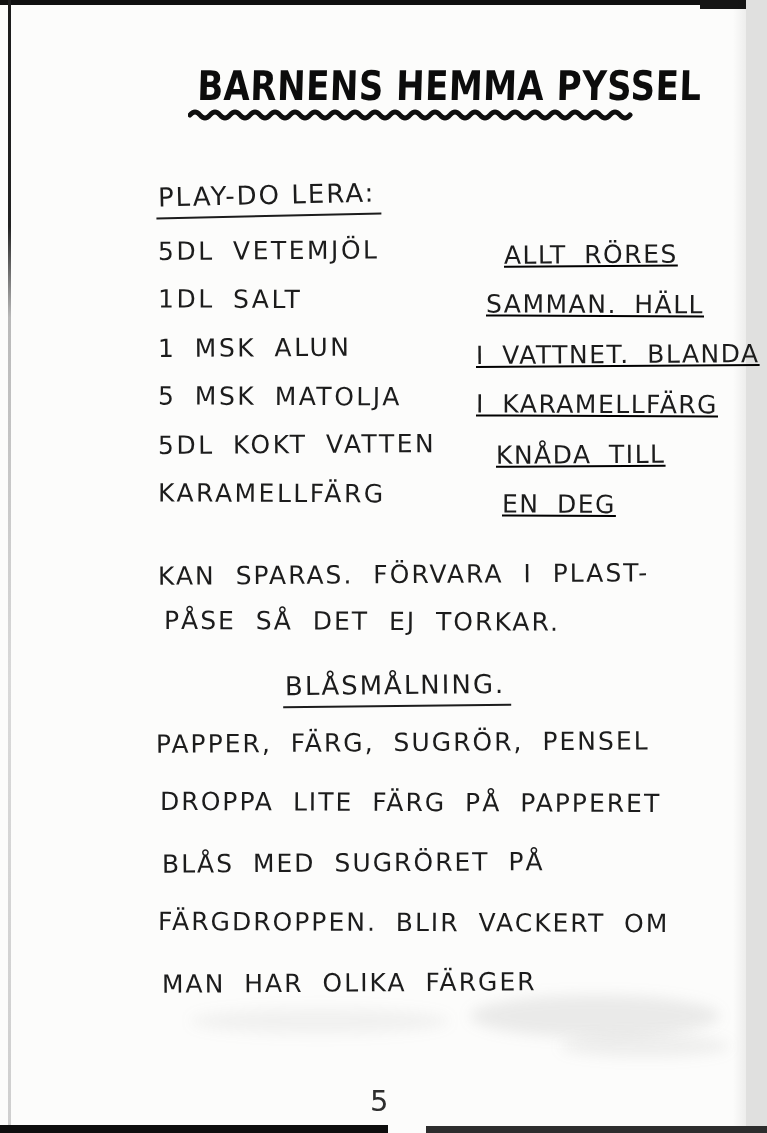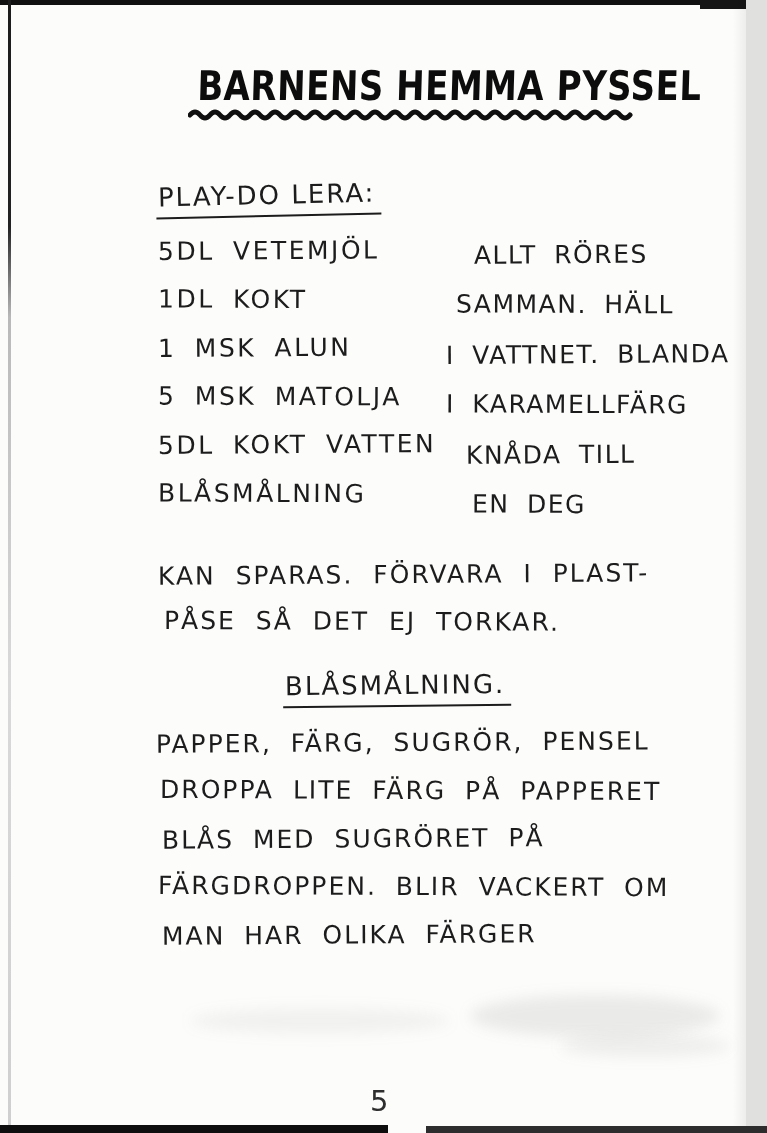--- a/index.html
+++ b/index.html
@@ -44,32 +44,32 @@
   .heading{
     position:absolute;font-size:26px;letter-spacing:2px;
     border-bottom:2px solid #1c1c1c;padding:0 6px 5px 2px;
   }
   .heading-playdo{left:156px;top:180px;transform:rotate(-1.3deg);}
   .heading-blow{left:283px;top:670px;transform:rotate(-0.6deg);}
 
   .col{position:absolute;display:flex;flex-direction:column;}
   .col-ingredients{left:158px;top:236px;}
   .col-ingredients .line{height:48.5px;font-size:25px;letter-spacing:2.5px;word-spacing:8px;}
-  .col-instructions{left:446px;top:240px;}
+  .col-instructions{left:476px;top:240px;text-decoration:underline;}
   .col-instructions .line{height:50px;font-size:25px;letter-spacing:1.5px;word-spacing:8px;}
   .col-instructions .line:nth-child(1){padding-left:28px;}
   .col-instructions .line:nth-child(2){padding-left:10px;}
   .col-instructions .line:nth-child(5){padding-left:20px;}
   .col-instructions .line:nth-child(6){padding-left:26px;}
 
   .col-notes{left:158px;top:560px;}
   .col-notes .line{height:47px;font-size:25px;letter-spacing:2px;word-spacing:10px;}
   .col-notes .line:nth-child(2){padding-left:6px;}
 
-  .col-blow{left:152px;top:728px;}
+  .col-blow{left:152px;top:728px;gap:12px;}
   .col-blow .line{height:48px;font-size:25px;letter-spacing:2px;word-spacing:9px;}
   .col-blow .line:nth-child(1){padding-left:4px;}
   .col-blow .line:nth-child(2){padding-left:8px;}
   .col-blow .line:nth-child(3){padding-left:10px;}
   .col-blow .line:nth-child(4){padding-left:6px;}
   .col-blow .line:nth-child(5){padding-left:10px;}
 
   .line:nth-child(odd){transform:rotate(-0.4deg);}
   .line:nth-child(even){transform:rotate(0.25deg);}
 
@@ -96,25 +96,25 @@
 
   <div class="title">BARNENS HEMMA PYSSEL</div>
   <svg class="title-underline" width="445" height="16" viewBox="0 0 445 16">
     <path d="M2 9 Q7 3 12 9 T22 9 T32 9 T42 9 T52 9 T62 9 T72 9 T82 9 T92 9 T102 9 T112 9 T122 9 T132 9 T142 9 T152 9 T162 9 T172 9 T182 9 T192 9 T202 9 T212 9 T222 9 T232 9 T242 9 T252 9 T262 9 T272 9 T282 9 T292 9 T302 9 T312 9 T322 9 T332 9 T342 9 T352 9 T362 9 T372 9 T382 9 T392 9 T402 9 T412 9 T422 9 T432 9 T442 9" fill="none" stroke="#0f0f0f" stroke-width="5" stroke-linecap="round"></path>
   </svg>
 
   <div class="hw heading heading-playdo">PLAY-DO LERA:</div>
 
   <div class="col col-ingredients">
     <div class="hw line">5DL VETEMJÖL</div>
-    <div class="hw line">1DL KOKT</div>
+    <div class="hw line">1DL SALT</div>
     <div class="hw line">1 MSK ALUN</div>
     <div class="hw line">5 MSK MATOLJA</div>
     <div class="hw line">5DL KOKT VATTEN</div>
-    <div class="hw line">BLÅSMÅLNING</div>
+    <div class="hw line">KARAMELLFÄRG</div>
   </div>
 
   <div class="col col-instructions">
     <div class="hw line">ALLT RÖRES</div>
     <div class="hw line">SAMMAN. HÄLL</div>
     <div class="hw line">I VATTNET. BLANDA</div>
     <div class="hw line">I KARAMELLFÄRG</div>
     <div class="hw line">KNÅDA TILL</div>
     <div class="hw line">EN DEG</div>
   </div>

